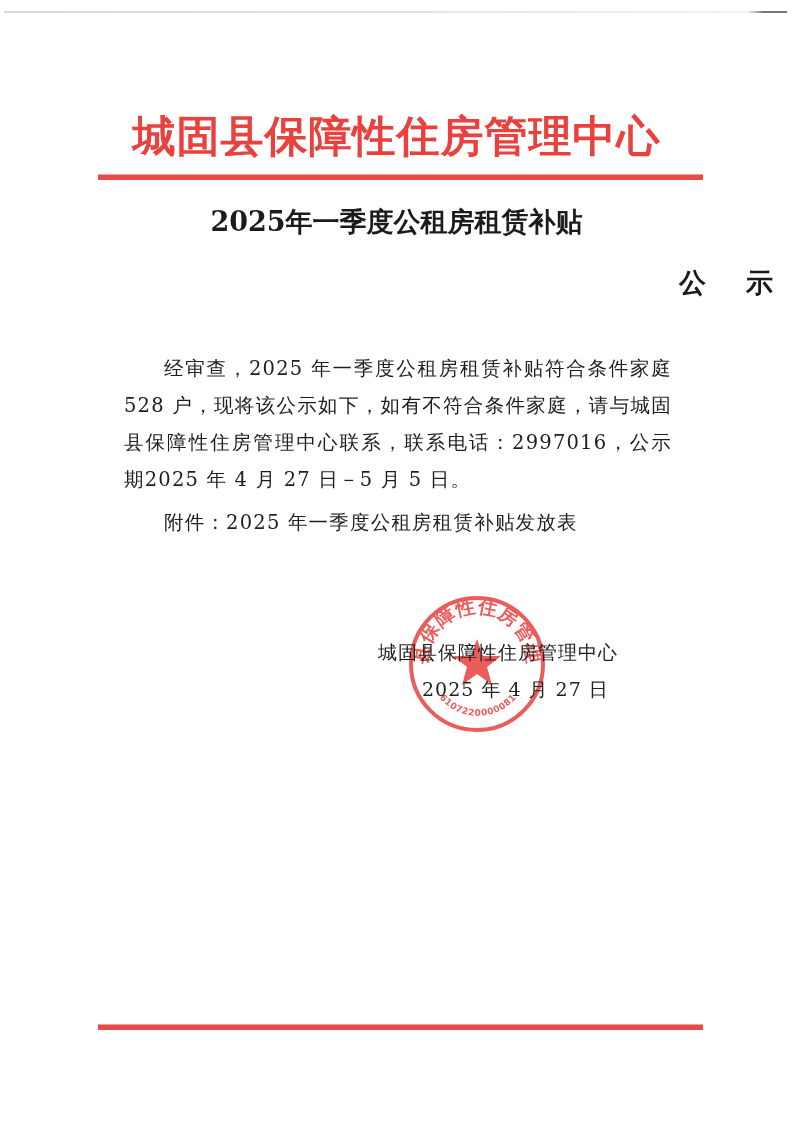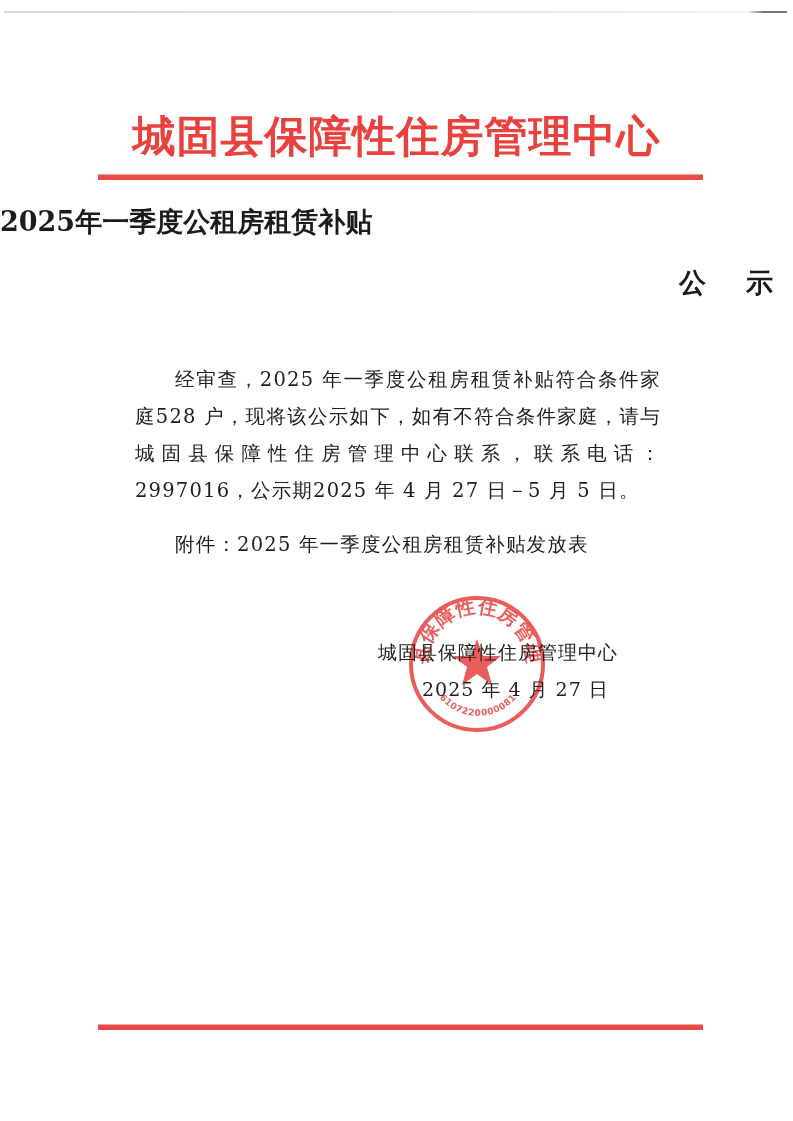--- a/index.html
+++ b/index.html
@@ -1,24 +1,24 @@
 <!DOCTYPE html>
 <html><head>
   <meta charset="utf-8">
   <style>
     html, body { margin: 0; padding: 0; background: #ffffff; }
     body { width: 793px; height: 1121px; position: relative; overflow: hidden; font-family: "DejaVu Serif", "Liberation Serif", serif; color: #1a1a1a; }
     .top-scan-line { position: absolute; left: 4px; top: 11px; width: 783px; height: 2px; background: linear-gradient(to right, #d8d8d8, #e6e6e6 60%, #f2f2f2 95%, #777 97%, #777); }
     .org-header { position: absolute; left: 0; top: 108px; width: 793px; text-align: center; font-family: "DejaVu Serif", "Liberation Serif", serif; font-weight: bold; font-size: 43px; letter-spacing: 1px; color: #e8413e; line-height: 56px; }
     .header-rule { position: absolute; left: 98px; top: 174px; width: 605px; height: 5px; background: #e84a48; border-top: 1px solid #f3a3a0; }
-    .doc-title { position: absolute; left: 0; top: 202px; width: 793px; font-weight: bold; font-size: 27px; line-height: 40px; color: #1b1b1b; }
+    .doc-title { position: absolute; left: 0; top: 202px; width: 793px; text-align: center; font-weight: bold; font-size: 27px; line-height: 40px; color: #1b1b1b; }
     .doc-subtitle { position: absolute; left: 0; top: 263px; width: 793px; text-align: right; font-weight: bold; font-size: 27px; line-height: 40px; color: #1b1b1b; word-spacing: 0; }
     .doc-subtitle span { display: inline-block; margin: 0 20px; }
     .body-text { position: absolute; left: 118px; top: 344px; width: 560px; font-family: "DejaVu Serif", "Liberation Serif", serif; font-size: 19.5px; line-height: 37px; color: #1e1e1e; text-align: justify; letter-spacing: 1.2px; }
-    .body-text p { margin: 17px; }
+    .body-text p { margin: 6px; }
     .indent { text-indent: 40px; }
     .signature { position: absolute; left: 378px; top: 634px; font-size: 19px; line-height: 37px; color: #1e1e1e; z-index: 3; letter-spacing: 1px; }
     .sig-org { display: block; }
     .sig-date { display: block; padding-left: 44px; }
     .seal { position: absolute; left: 406px; top: 593px; width: 142px; height: 142px; z-index: 2; opacity: 0.85; }
     .footer-rule { position: absolute; left: 98px; top: 1024px; width: 605px; height: 5px; background: #e84a48; border-top: 1px solid #f3a3a0; }
   </style>
 </head>
 <body>
 

